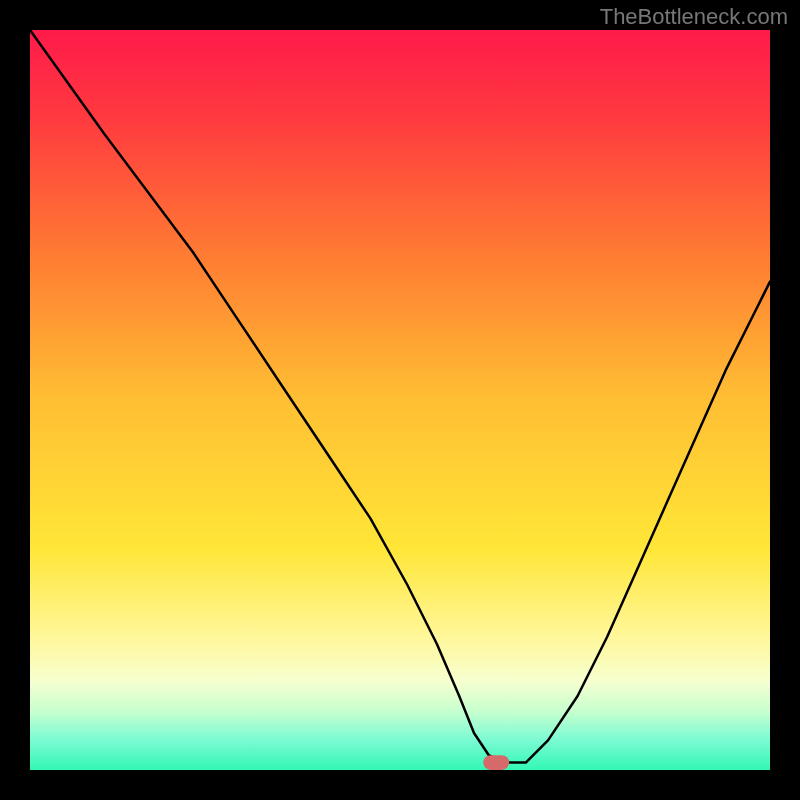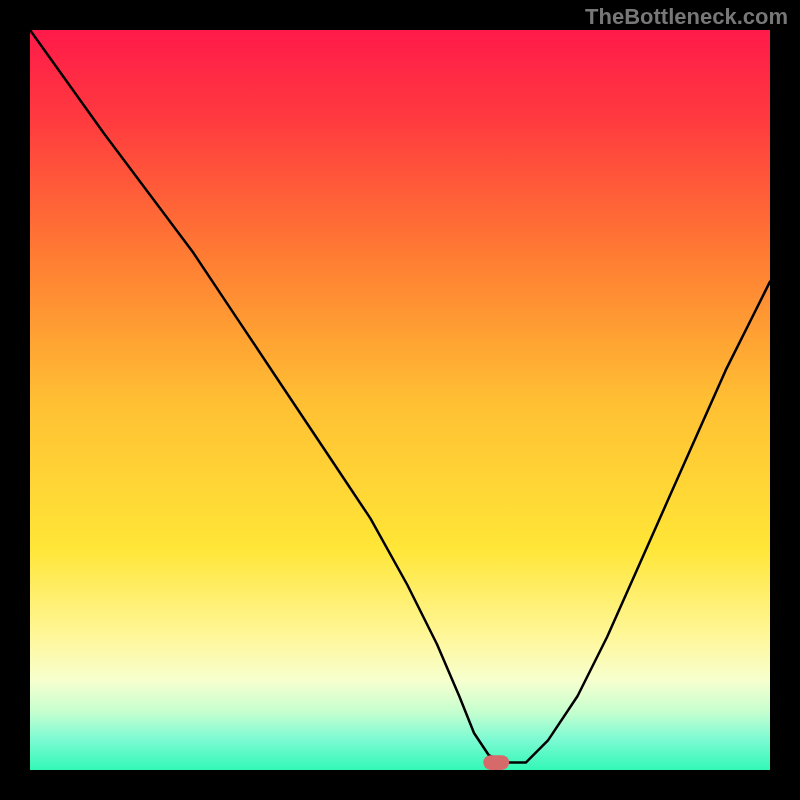--- a/index.html
+++ b/index.html
@@ -15,21 +15,21 @@
     position: relative;
     width: 800px;
     height: 800px;
   }
   .watermark {
     position: absolute;
     top: 4px;
     right: 12px;
     color: #777;
     font-size: 22px;
-    font-weight: 700;
+    font-weight: 400;
     z-index: 5;
     user-select: none;
   }
   svg.plot {
     position: absolute;
     left: 0;
     top: 0;
   }
 </style>
 </head>

